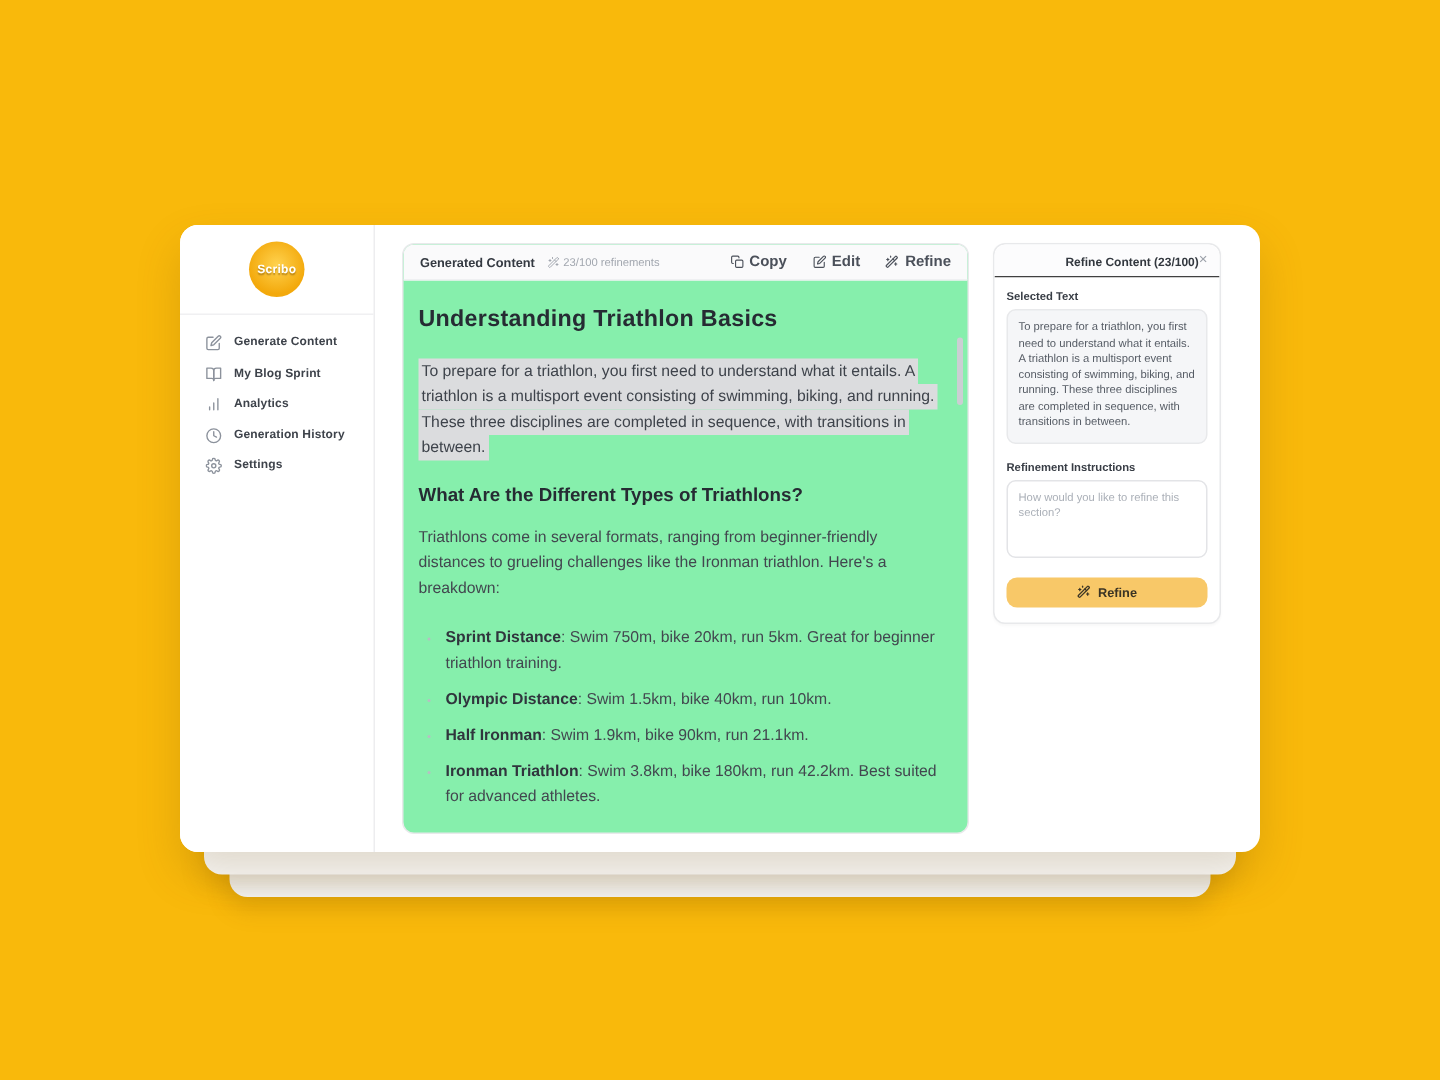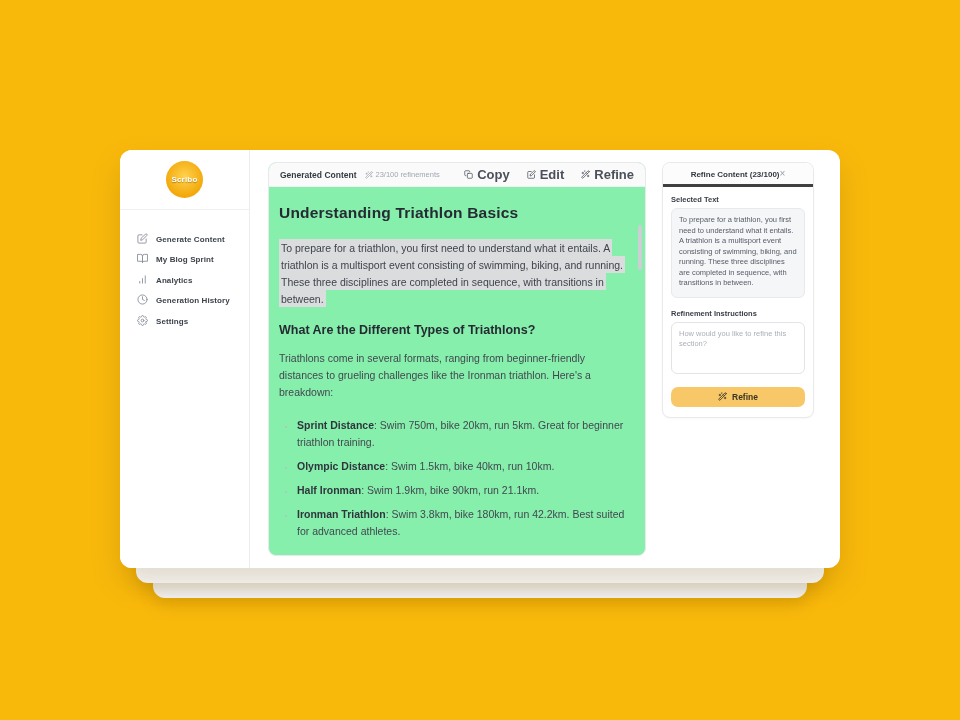--- a/index.html
+++ b/index.html
@@ -16,53 +16,53 @@
           box-shadow:0 14px 30px rgba(110,75,0,.20); display:flex; overflow:hidden; }
 
   
   .sidebar { width:130px; border-right:1px solid #EDEDEF; display:flex; flex-direction:column; background:#FFFFFF; }
   .logo-wrap { height:60px; display:flex; align-items:center; justify-content:center; border-bottom:1px solid #F0F0F2; }
   .logo { width:37px; height:37px; border-radius:50%;
           background:radial-gradient(circle at 50% 42%, #FFD24E 0%, var(--logo,#F3A90C) 68%);
           display:flex; align-items:center; justify-content:center; cursor:pointer; }
   .logo span { color:#fff; font-size:8px; font-weight:bold; letter-spacing:.2px; text-shadow:0 1px 1px rgba(95,60,0,.45); }
   .nav { padding:13px 0 0 17px; }
-  .nav-item { display:flex; align-items:flex-end; gap:8px; height:20.5px; cursor:pointer; }
+  .nav-item { display:flex; align-items:flex-start; gap:8px; height:20.5px; cursor:pointer; }
   .nav-item .icn { width:11px; height:11px; color:#8C929C; flex:0 0 auto; display:flex; }
   .nav-item .icn svg { width:11px; height:11px; }
   .nav-label { font-size:8px; font-weight:700; color:#3E434B; letter-spacing:.1px; white-space:nowrap; }
 
   
   .main { flex:1; padding:12px 6px 0 18px; min-width:0; }
   .doc { height:394px; border:1px solid #E8E9EB; border-radius:8px; background:#86efac; display:flex; flex-direction:column; overflow:hidden; }
   .toolbar { height:24px; flex:0 0 auto; background:#FAFAFB; border-bottom:1px solid #EFF0F2; display:flex; align-items:center; justify-content:space-between; padding:0 11px; }
   .tb-left { display:flex; align-items:center; gap:8px; }
   .tb-title { font-size:8.5px; font-weight:800; color:#353A42; }
   .tb-refine-count { display:flex; align-items:center; gap:3px; font-size:7.5px; color:#A2A7AF; }
   .tb-refine-count svg { width:8px; height:8px; }
   .tb-right { display:flex; align-items:center; gap:17px; }
-  .tb-btn { background:none; border:none; display:flex; align-items:center; gap:4px; font-family:inherit; font-size:13px; font-weight:600; color:#4B505A; cursor:pointer; }
+  .tb-btn { background:none; border:none; display:flex; align-items:center; gap:4px; font-family:inherit; font-size:10px; font-weight:600; color:#4B505A; cursor:pointer; }
   .tb-btn svg { width:9px; height:9px; }
 
   .doc-body { position:relative; flex:1; padding:14px 14px 0 10px; overflow:hidden; }
   .doc-body h1 { font-size:15.5px; font-weight:800; color:#262B33; letter-spacing:.2px; margin:3px 0 17px; }
   .doc-body h2 { font-size:12.5px; font-weight:800; color:#262B33; margin:0 0 13px; }
   .doc-body p { font-size:10.5px; line-height:17px; color:#42474F; margin:0 0 16px; }
   .hl-wrap { margin:0 0 21px; }
   mark.hl { background:var(--highlight,#DBDCDE); color:#3E434B; padding:2.5px 2px; -webkit-box-decoration-break:clone; box-decoration-break:clone; cursor:pointer; }
   .doc-body ul { margin:2px 0 13px; padding-left:17px; list-style-type:disc; }
   .doc-body li { font-size:10.5px; line-height:17px; color:#42474F; margin-bottom:7px; padding-left:1px; }
   .doc-body li::marker { color:#B9BDC3; font-size:8px; }
   .doc-body li b { font-weight:700; color:#30353D; }
   .scroll-thumb { position:absolute; right:3px; top:38px; width:4px; height:45px; border-radius:2px; background:#CBCED3; cursor:pointer; }
 
   
   .right-col { width:188px; flex:0 0 auto; padding:12px 26px 0 10px; }
   .panel { border:1px solid #E8E9EB; border-radius:8px; background:#FFFFFF; box-shadow:0 1px 2px rgba(0,0,0,.03); }
-  .panel-header { display:flex; justify-content:center; align-items:center; padding:6px 8px 5px; border-bottom:3px solid #404040; background:#FCFCFD; border-radius:8px 8px 0 0; }
+  .panel-header { display:flex; justify-content:flex-end; align-items:center; padding:6px 8px 5px; border-bottom:1px solid #404040; background:#FCFCFD; border-radius:8px 8px 0 0; }
   .panel-title { font-size:8px; font-weight:800; color:#33383F; }
   .panel-close { background:none; border:none; font-size:10px; line-height:10px; color:#9CA1A9; cursor:pointer; font-family:inherit; }
   .panel-body { padding:8px 8px 10px; }
   .plabel { font-size:7.5px; font-weight:700; color:#383D45; margin-bottom:4px; }
   .sel-box { background:#F5F6F8; border:1px solid #E8E9EB; border-radius:6px; padding:6px 7px 8px; font-size:7.5px; line-height:10.5px; color:#565C65; margin-bottom:11px; }
   .panel-body textarea { width:100%; height:52px; border:1px solid #E3E4E7; border-radius:6px; padding:6px 7px; font-family:inherit; font-size:7.5px; line-height:10.5px; color:#42474F; resize:none; margin-bottom:13px; display:block; }
   .panel-body textarea::placeholder { color:#ABB0B8; }
   .refine-btn { width:100%; height:20px; border:none; border-radius:7px; background:var(--button,#F8C868); display:flex; align-items:center; justify-content:center; gap:5px; font-family:inherit; font-size:8.5px; font-weight:800; color:#3B3424; cursor:pointer; }
   .refine-btn svg { width:9px; height:9px; }
 </style>

